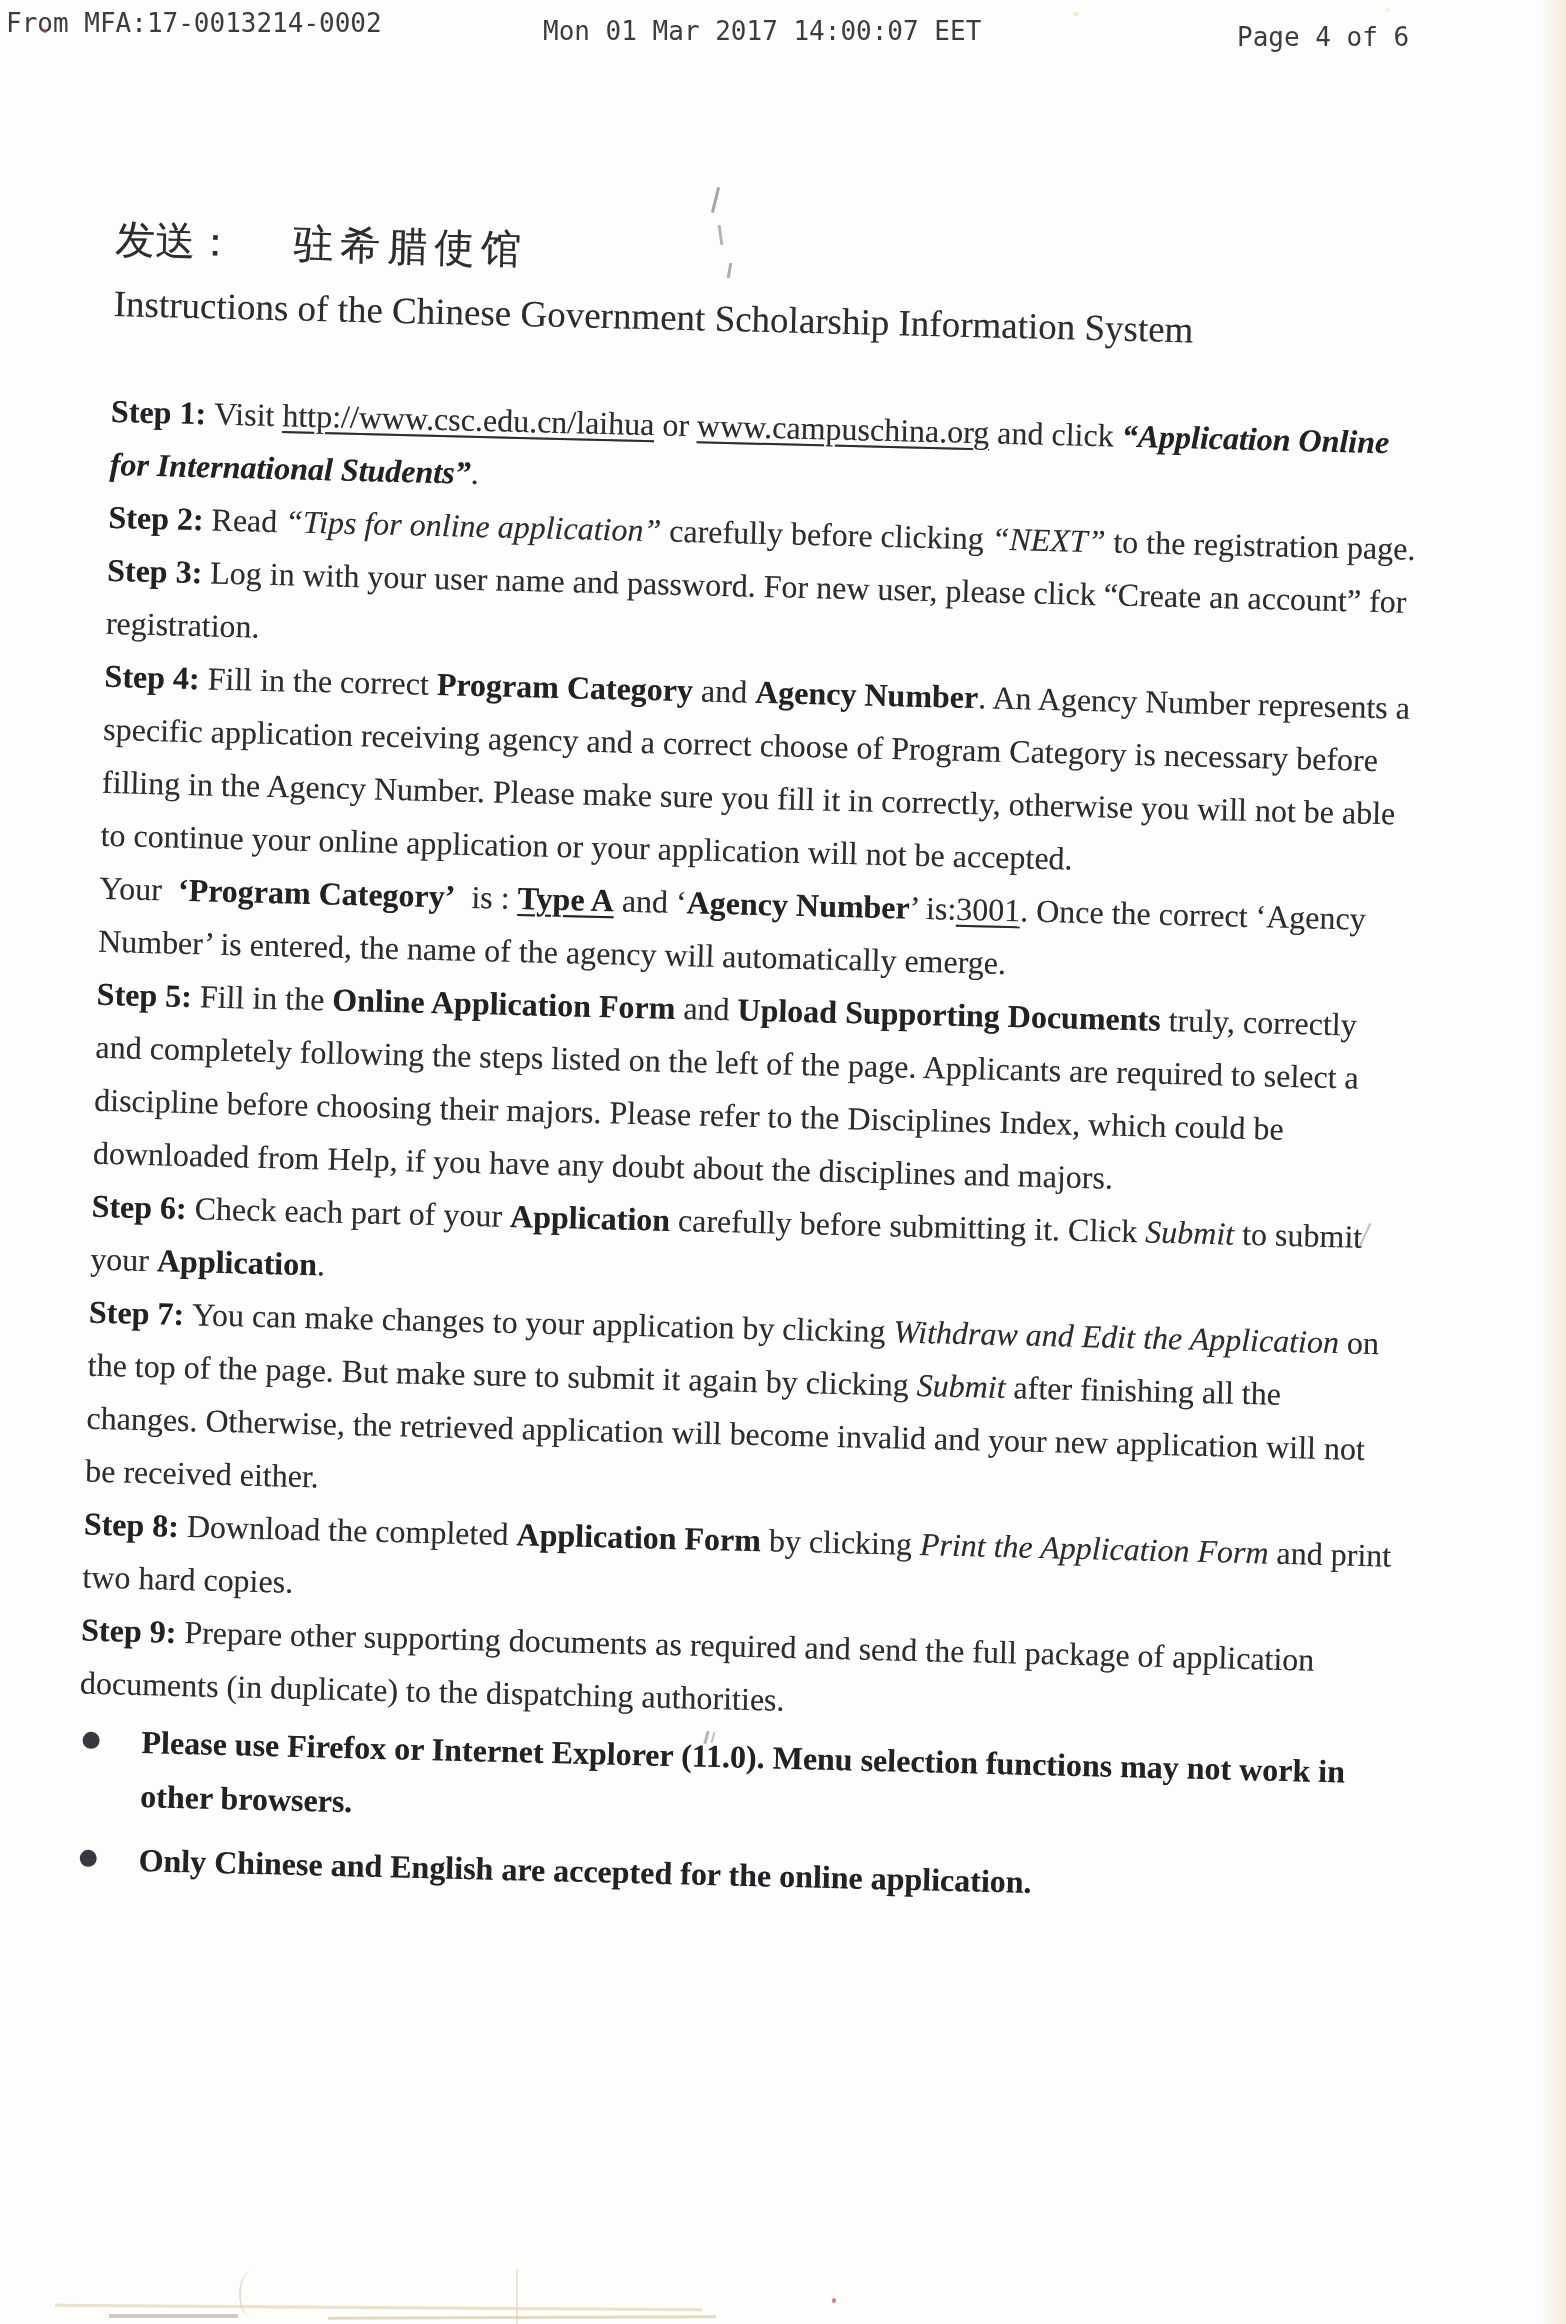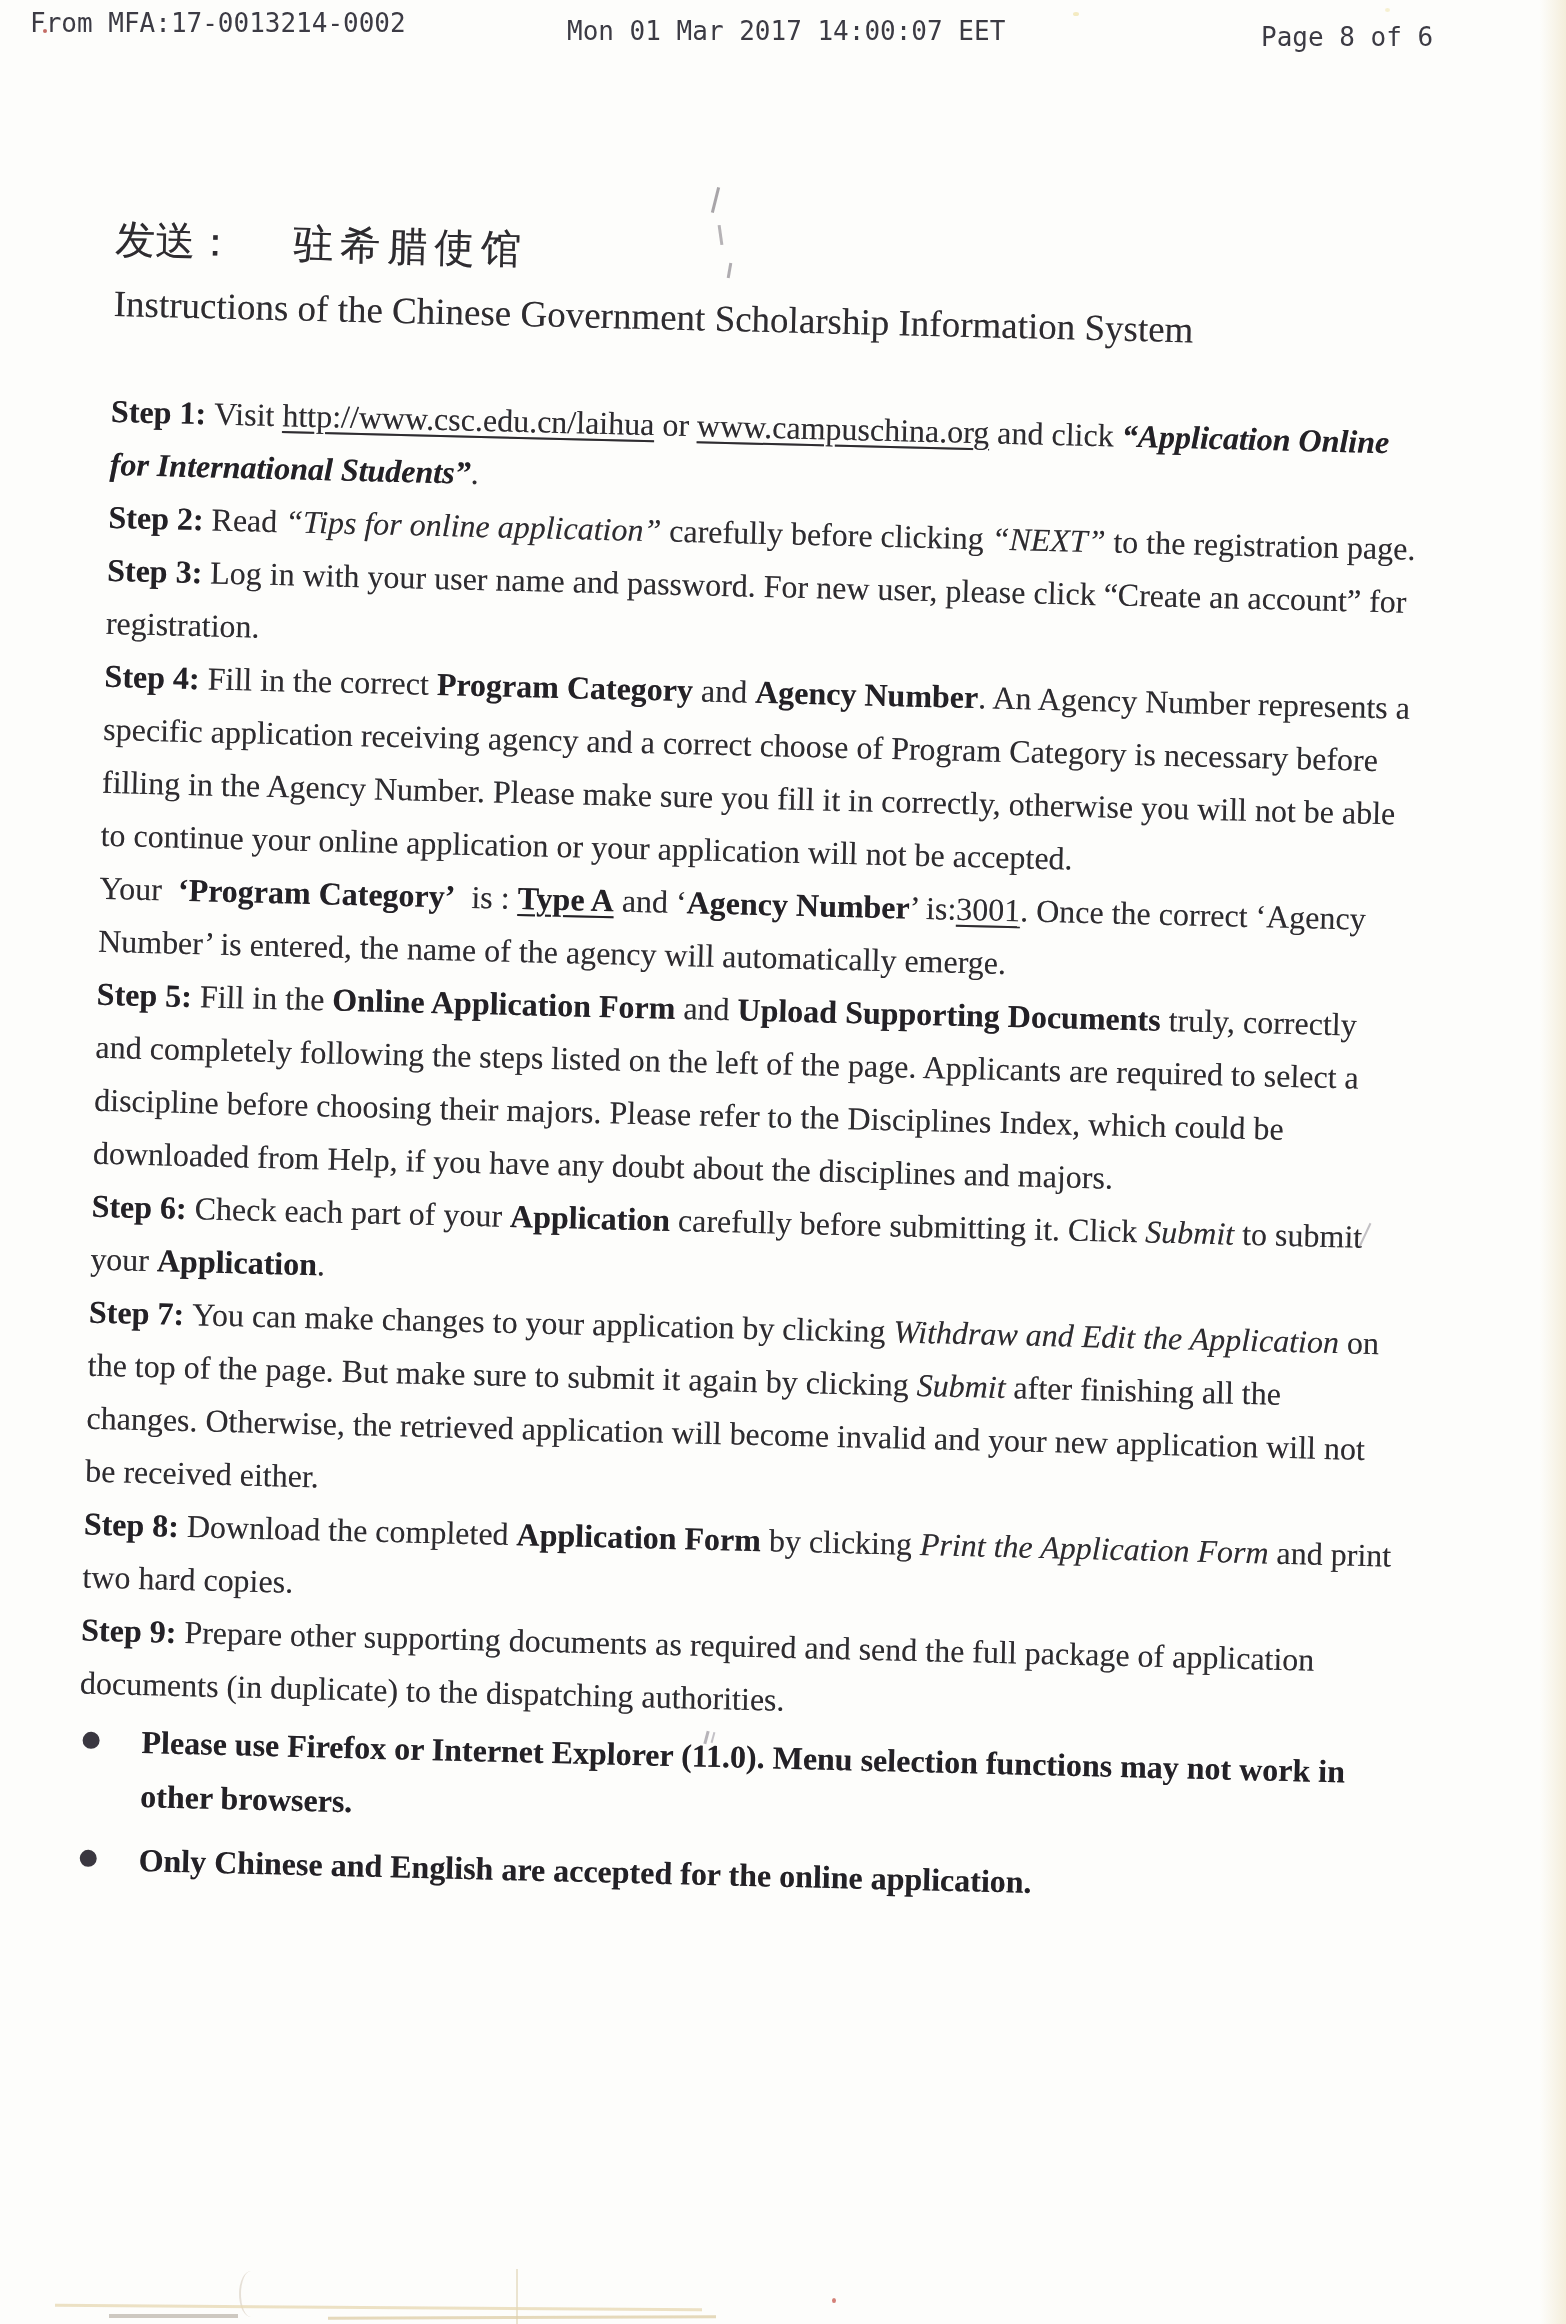--- a/index.html
+++ b/index.html
@@ -5,21 +5,21 @@
   html,body{margin:0;padding:0;background:#ffffff;}
   .page{
     position:relative;width:1566px;height:2324px;overflow:hidden;
     background:#fdfdfb;color:#2e2c30;
     font-family:"Liberation Serif","DejaVu Serif",serif;
   }
   
   .fax-header span{
     position:absolute;white-space:pre;
     font-family:"DejaVu Sans Mono","Liberation Mono",monospace;
-    font-size:26px;color:#3c3b44;margin-left:24px;
+    font-size:26px;color:#3c3b44;
   }
   .fh-from{left:6px;top:8px;}
   .fh-dt{left:543px;top:16px;}
   .fh-page{left:1237px;top:22px;}
   
   .scan{
     position:absolute;left:116px;top:211px;width:1308px;
     transform:rotate(1.4deg);transform-origin:0 0;
     font-size:32px;line-height:53px;
     text-shadow:0 0 0.6px rgba(40,38,42,.4);
@@ -40,21 +40,21 @@
   .art{position:absolute;pointer-events:none;}
 </style>
 </head>
 <body>
 
 <div class="page">
 
   <div class="fax-header">
     <span class="fh-from">From MFA:17-0013214-0002</span>
     <span class="fh-dt">Mon 01 Mar 2017 14:00:07 EET</span>
-    <span class="fh-page">Page 8 of 6</span>
+    <span class="fh-page">Page 4 of 6</span>
   </div>
 
   <div class="scan">
     <div class="recipient">
       <span>发送：</span><span class="gap"></span><span class="value">驻希腊使馆</span>
     </div>
     <div class="title">Instructions of the Chinese Government Scholarship Information System</div>
     <div class="steps">
         <p class="para"><span class="b ">Step 1: </span><span class="">Visit </span><span class="u">http://www.csc.edu.cn/laihua</span><span class=""> or </span><span class="u">www.campuschina.org</span><span class=""> and click </span><span class="b i ">“Application Online for International Students”</span><span class="">.</span></p>
         <p class="para"><span class="b ">Step 2: </span><span class="">Read </span><span class="i ">“Tips for online application”</span><span class=""> carefully before clicking </span><span class="i ">“NEXT”</span><span class=""> to the registration page.</span></p>

